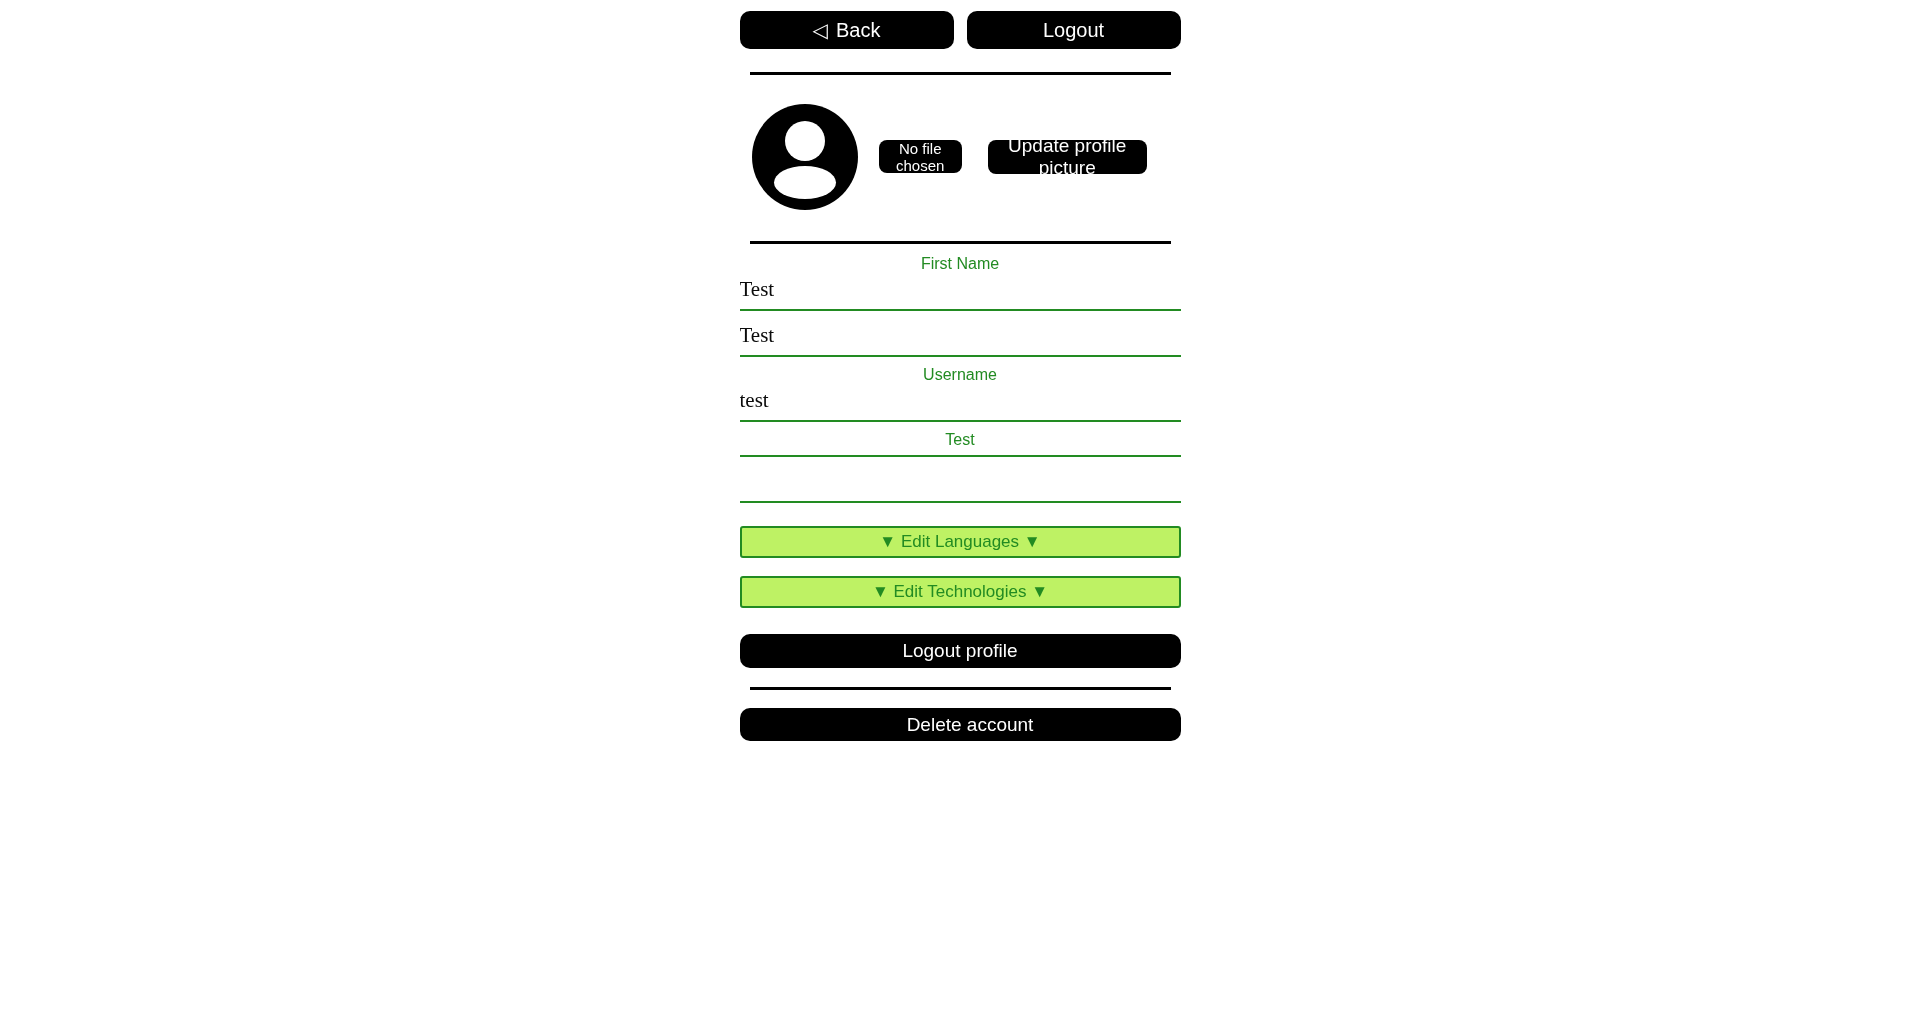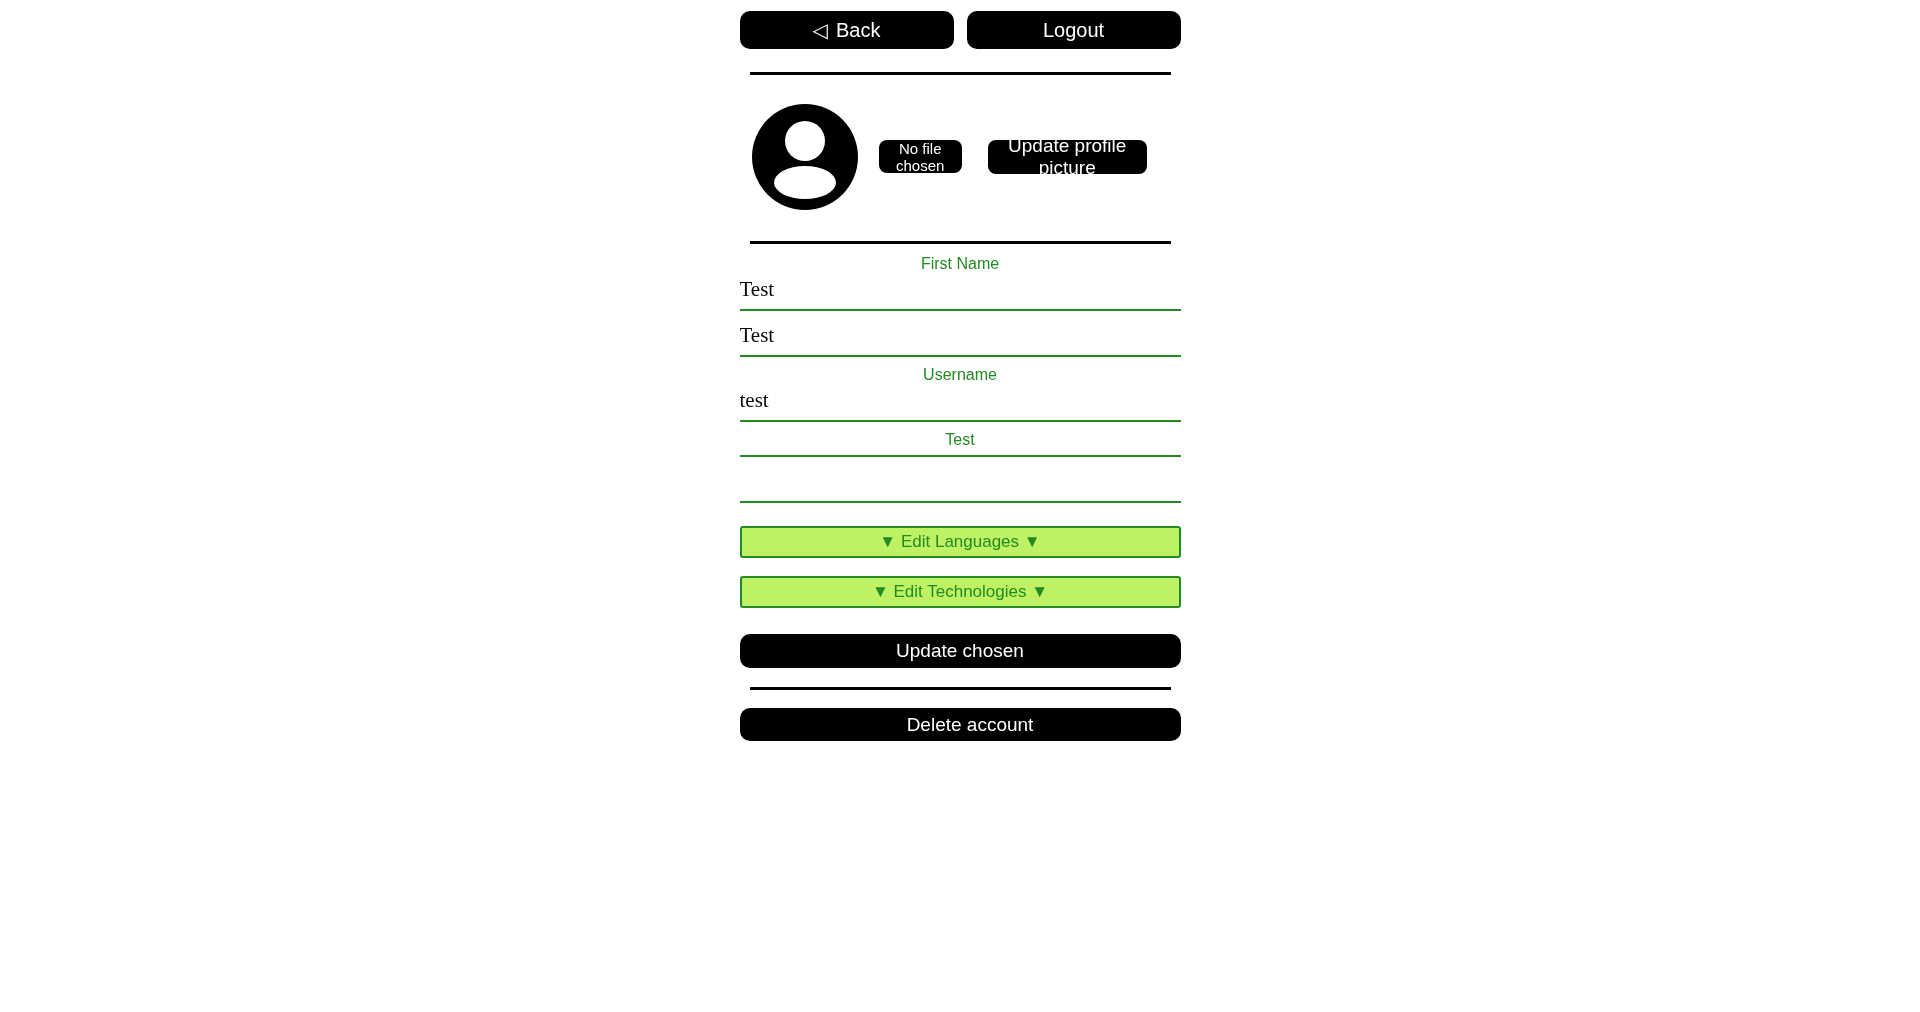--- a/index.html
+++ b/index.html
@@ -237,21 +237,21 @@
 
   <button class="outline-btn">
     <span>▼ Edit Languages ▼</span>
   </button>
 
   <button class="outline-btn tech">
     <span>▼ Edit Technologies ▼</span>
   </button>
 
   <button class="btn-black update-profile-btn">
-    <span>Update chosen</span>
+    <span>Logout profile</span>
   </button>
 
   <div class="divider d3"></div>
 
   <button class="btn-black delete-btn">
     <span>Delete account</span>
   </button>
 
 </div>
 

